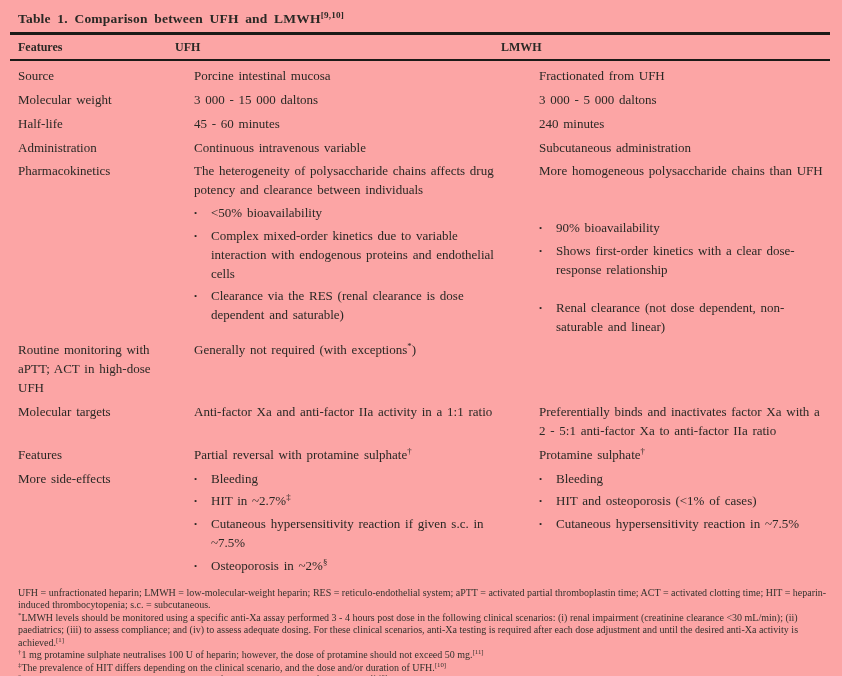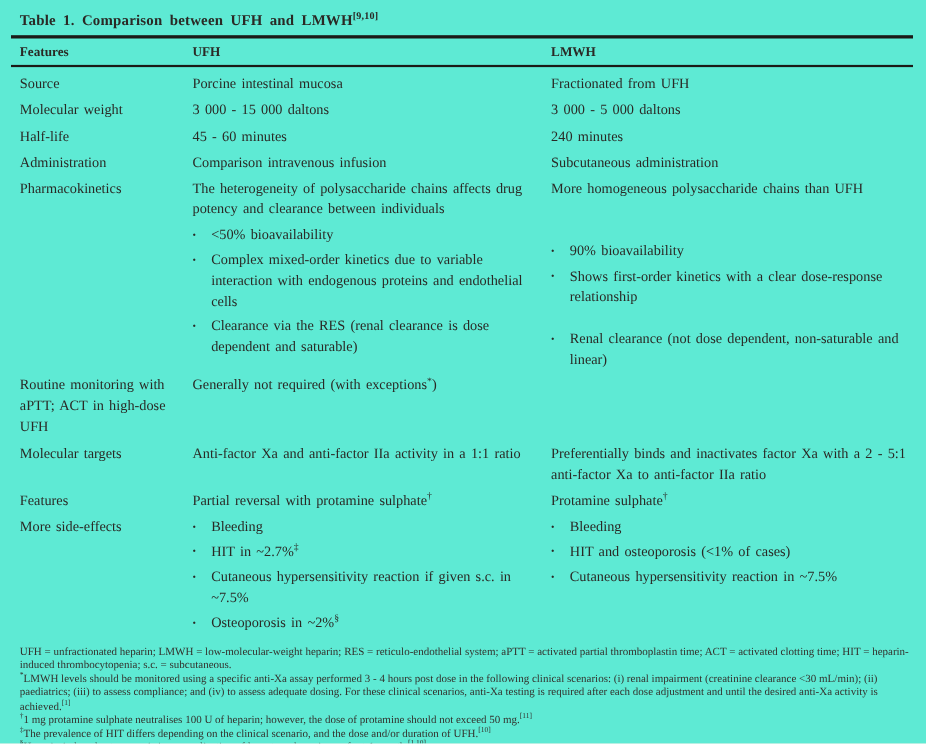--- a/index.html
+++ b/index.html
@@ -1,33 +1,33 @@
 <!DOCTYPE html>
 <html><head>
 <meta charset="utf-8">
 <style>
   html,body{margin:0;padding:0;background:#f5f4ee;}
   .page{
     position:relative;width:842px;height:676px;box-sizing:border-box;
-    background:#5eead4;color:#2a2925;overflow:hidden;
+    background:#fca5a5;color:#2a2925;overflow:hidden;
     padding:8px 12px 0 10px;
     font-family:"Liberation Serif","DejaVu Serif",serif;
   }
   sup{font-size:68%;line-height:0;}
   .title{
     font-weight:bold;font-size:13.5px;letter-spacing:.2px;word-spacing:3px;
     padding:3px 0 5px 8px;border-bottom:3px solid #1b1a17;
   }
   .thead{
     display:grid;grid-template-columns:157px 326px 1fr;
     font-weight:bold;font-size:12px;word-spacing:2px;
     padding:5px 0 4px 8px;border-bottom:2px solid #1b1a17;
   }
   .tbody{padding:4px 0 0 8px;font-size:13px;line-height:1.45;word-spacing:1.5px;}
-  .row{display:grid;grid-template-columns:157px 326px 1fr;padding:2px 0 3px;}
+  .row{display:grid;grid-template-columns:157px 326px 1fr;padding:2px 0 3px;gap:19px;}
   .cell p{margin:0;}
   .col2w{max-width:300px;}
   .col3w{max-width:332px;}
   .bullets{margin-top:4px;}
   .bullet{display:flex;margin:0 0 4px 0;}
   .bullet:last-child{margin-bottom:0;}
   .bm{flex:0 0 17px;width:17px;font-size:9px;padding-top:3px;color:#2a2925;}
   .bt{flex:1;}
   .mt-a{margin-top:38px;}
   .mt-b{margin-top:19px;}
@@ -77,21 +77,21 @@
           <p class="col2w">45 - 60 minutes</p>
         </div>
       <div class="cell">
           <p class="col3w">240 minutes</p>
         </div>
     </div>
 
     <div class="row">
       <div class="cell">Administration</div>
       <div class="cell">
-          <p class="col2w">Comparison intravenous infusion</p>
+          <p class="col2w">Continuous intravenous variable</p>
         </div>
       <div class="cell">
           <p class="col3w">Subcutaneous administration</p>
         </div>
     </div>
 
     <div class="row">
       <div class="cell">Pharmacokinetics</div>
       <div class="cell">
         <p class="col2w">The heterogeneity of polysaccharide chains affects drug potency and clearance between individuals</p>

